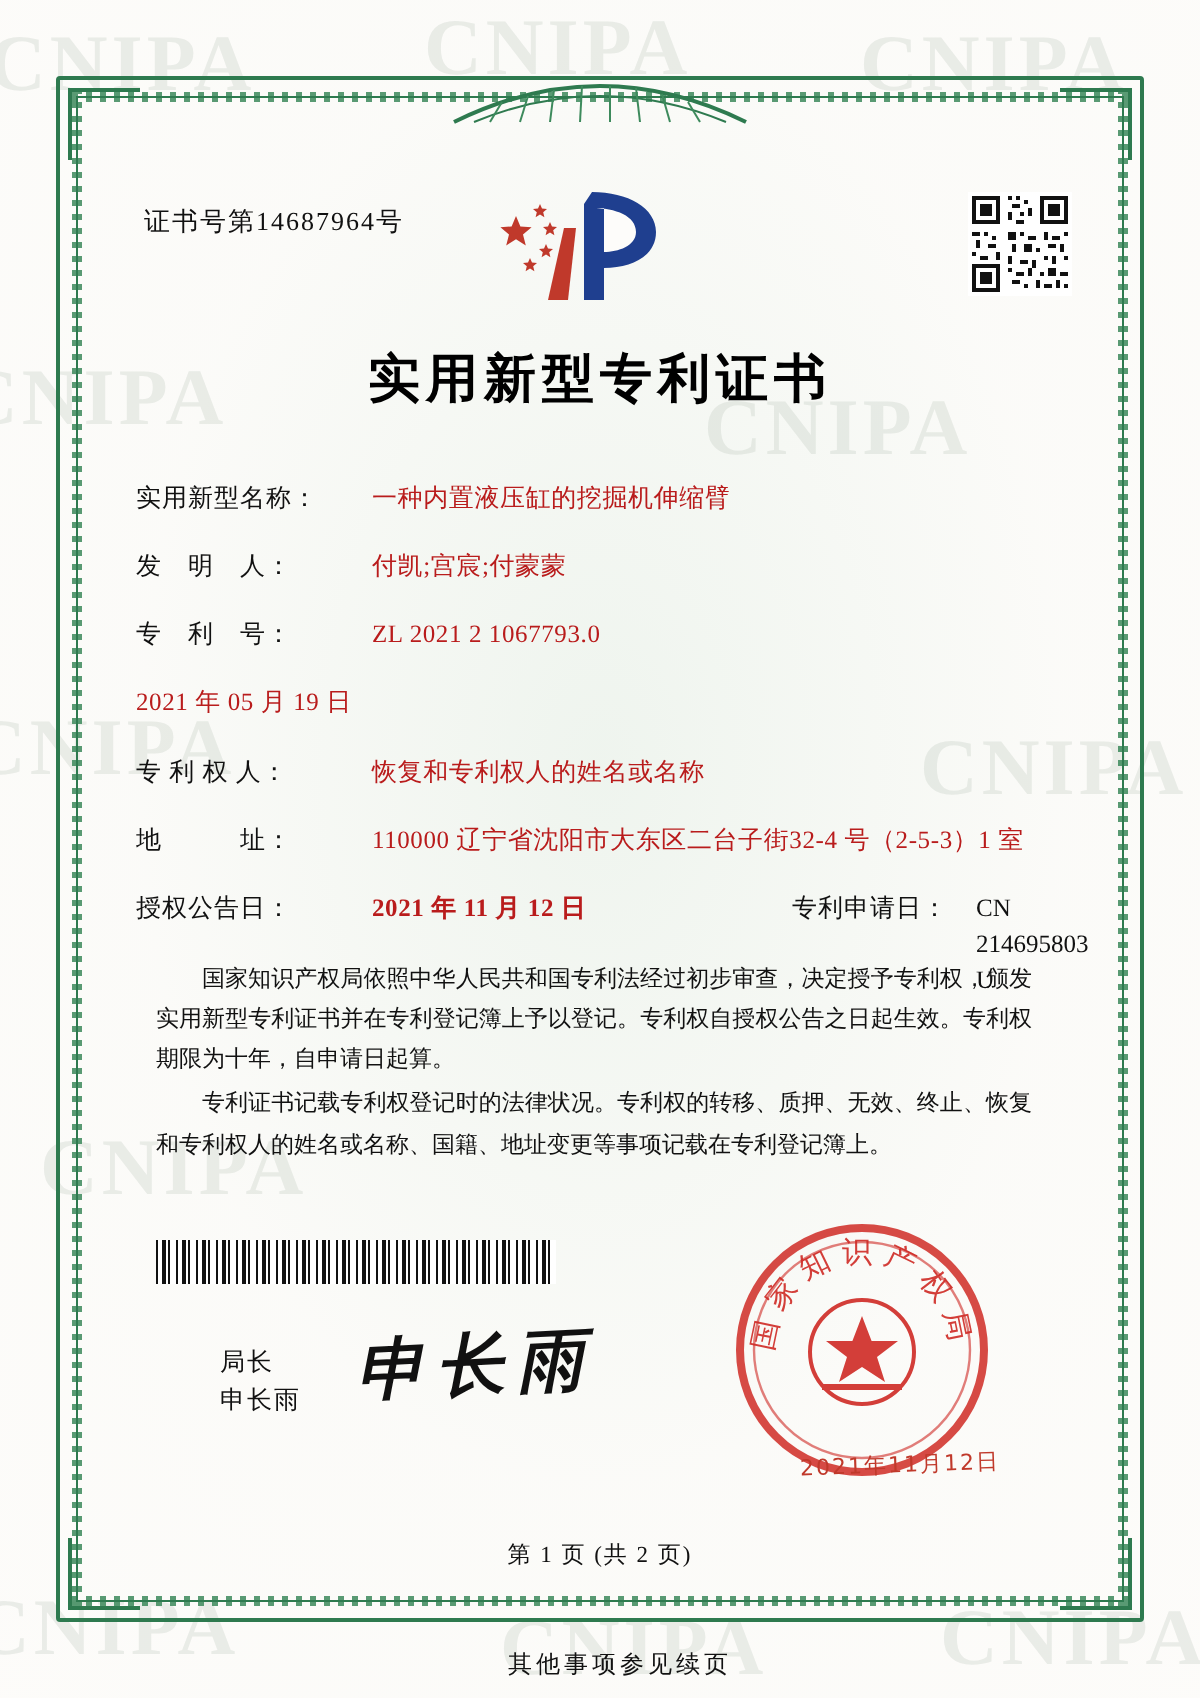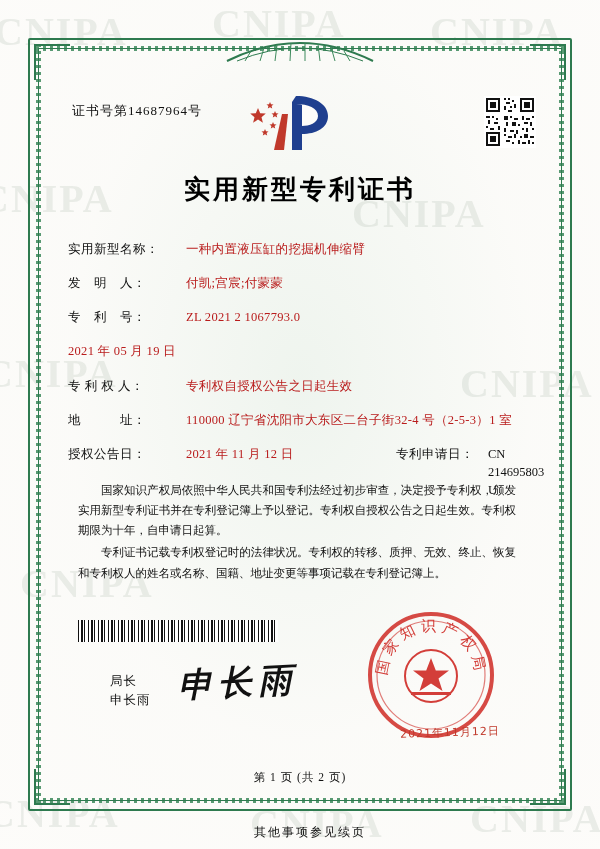--- a/index.html
+++ b/index.html
@@ -161,21 +161,21 @@
     width: 118px;
     flex: 0 0 118px;
     letter-spacing: 0.5px;
     color: #111;
   }
   .field-value {
     flex: 1;
     color: #b91c1c;
     letter-spacing: 0.3px;
   }
-  .field-row.two .field-value { flex: 0 0 auto; width: 210px; }
+  .field-row.two .field-value { flex: 0 0 auto; width: 210px; font-weight: bold; }
   .field-label2 {
     width: 92px;
     flex: 0 0 92px;
     letter-spacing: 0.5px;
   }
   .field-value2 { flex: 1; }
 
   .paragraphs {
     position: absolute;
     left: 18px;
@@ -405,21 +405,21 @@
       </div>
       <div class="field-row">
         <div class="field-label">专　利　号：</div>
         <div class="field-value">ZL 2021 2 1067793.0</div>
       </div>
       <div class="field-row">
         <div class="field-value">2021 年 05 月 19 日</div>
       </div>
       <div class="field-row">
         <div class="field-label">专 利 权 人：</div>
-        <div class="field-value">专利权自授权公告之日起生效</div>
+        <div class="field-value">恢复和专利权人的姓名或名称</div>
       </div>
       <div class="field-row">
         <div class="field-label">地　　　址：</div>
         <div class="field-value">110000 辽宁省沈阳市大东区二台子街32-4 号（2-5-3）1 室</div>
       </div>
       <div class="field-row two">
         <div class="field-label">授权公告日：</div>
         <div class="field-value">2021 年 11 月 12 日</div>
         <div class="field-label2">专利申请日：</div>
         <div class="field-value2">CN 214695803 U</div>

